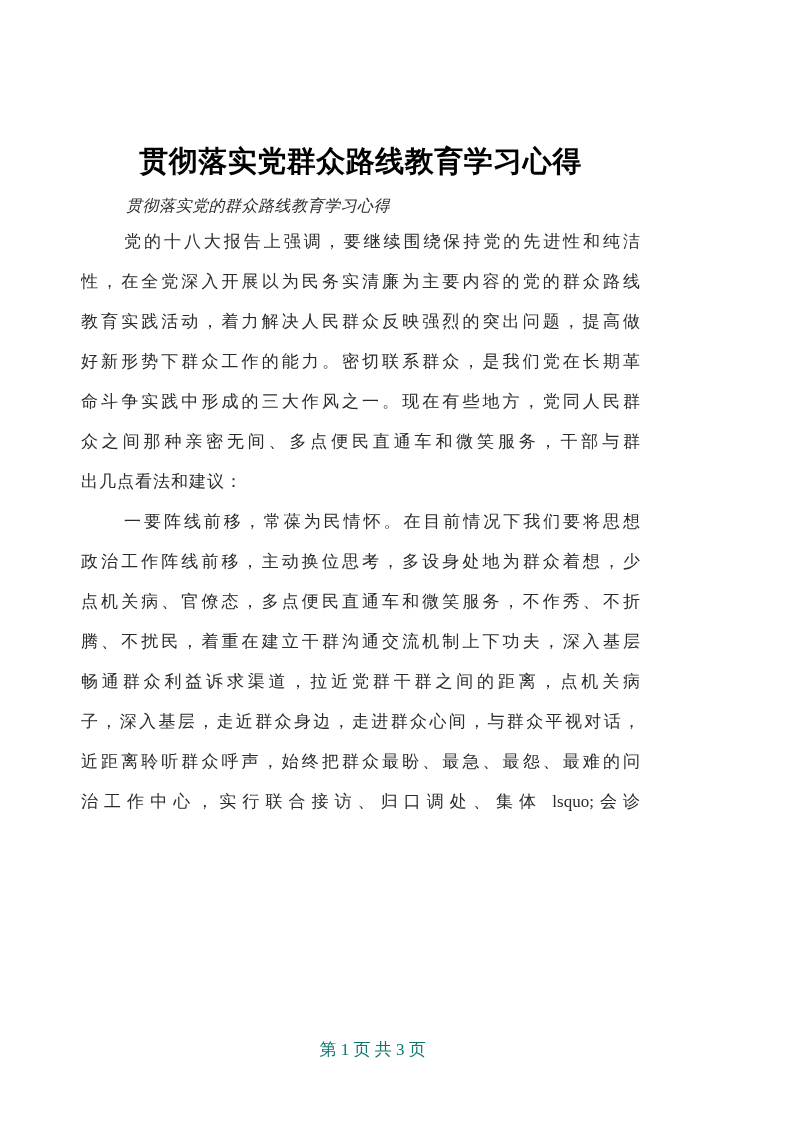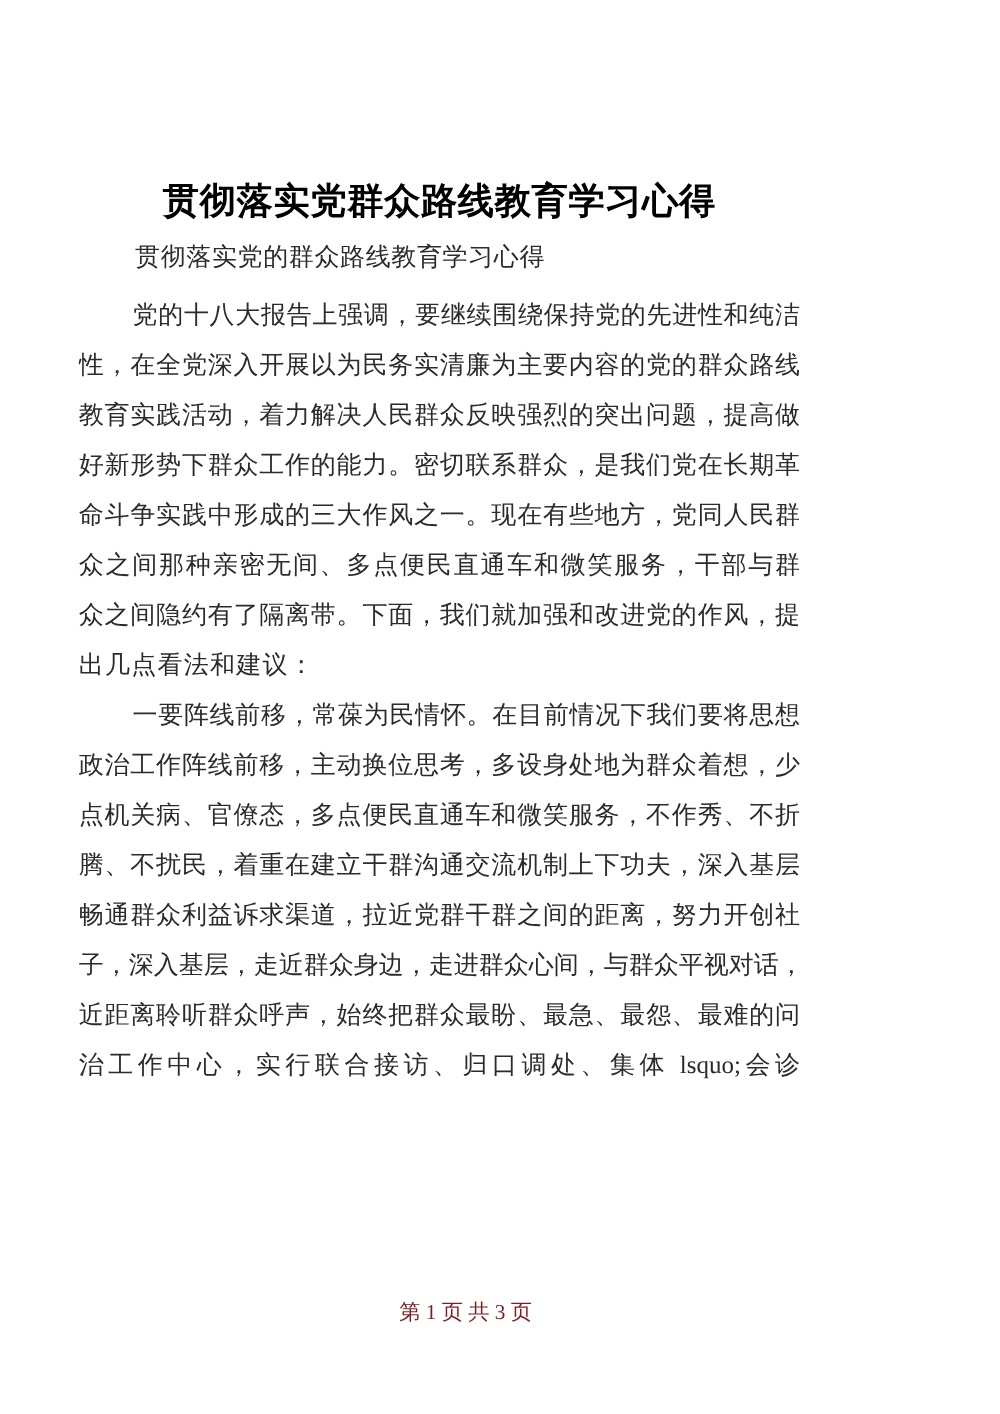--- a/index.html
+++ b/index.html
@@ -6,45 +6,46 @@
     margin: 0;
     padding: 0;
     background: #ffffff;
   }
   .page {
     position: relative;
     width: 745px;
     height: 1131px;
     background: #ffffff;
     box-sizing: border-box;
-    padding: 143px 105px 0 63px;
+    padding: 143px 105px 0 81px;
     font-family: "Liberation Serif", "DejaVu Serif", serif;
     color: #2b2b2b;
     overflow: hidden;
   }
   .doc-title {
     margin: 0;
     font-size: 29px;
     line-height: 36px;
     font-weight: bold;
     color: #000000;
     text-align: center;
     letter-spacing: 0.5px;
   }
   .doc-subtitle {
     margin: 14px 0 0 0;
-    font-size: 20px;
+    font-size: 16px;
     line-height: 26px;
     font-weight: normal;
     padding-left: 45px;
     letter-spacing: 0.5px;
+    font-style: italic;
   }
   .doc-body {
-    margin-top: 13px;
-    font-size: 20px;
+    margin-top: 3px;
+    font-size: 17px;
   }
   .line {
     line-height: 40px;
     height: 40px;
     white-space: nowrap;
     text-align: justify;
     text-align-last: justify;
     text-justify: inter-character;
     overflow: hidden;
   }
@@ -57,45 +58,44 @@
     letter-spacing: 1px;
   }
   .page-footer {
     position: absolute;
     top: 1038px;
     left: 0;
     width: 100%;
     text-align: center;
     font-size: 17px;
     line-height: 24px;
-    color: #7f1d1d;
+    color: #0f766e;
   }
 </style>
 </head>
 <body>
 
 <div class="page">
   <h1 class="doc-title">贯彻落实党群众路线教育学习心得</h1>
 
   <p class="doc-subtitle">贯彻落实党的群众路线教育学习心得</p>
 
   <div class="doc-body">
       <div class="line indent">党的十八大报告上强调，要继续围绕保持党的先进性和纯洁</div>
       <div class="line">性，在全党深入开展以为民务实清廉为主要内容的党的群众路线</div>
       <div class="line">教育实践活动，着力解决人民群众反映强烈的突出问题，提高做</div>
       <div class="line">好新形势下群众工作的能力。密切联系群众，是我们党在长期革</div>
       <div class="line">命斗争实践中形成的三大作风之一。现在有些地方，党同人民群</div>
       <div class="line">众之间那种亲密无间、多点便民直通车和微笑服务，干部与群</div>
-      <div class="line">众之间隐约有了隔离带。下面，我们就加强和改进党的作风，提</div>
       <div class="line no-justify">出几点看法和建议：</div>
       <div class="line indent">一要阵线前移，常葆为民情怀。在目前情况下我们要将思想</div>
       <div class="line">政治工作阵线前移，主动换位思考，多设身处地为群众着想，少</div>
       <div class="line">点机关病、官僚态，多点便民直通车和微笑服务，不作秀、不折</div>
       <div class="line">腾、不扰民，着重在建立干群沟通交流机制上下功夫，深入基层</div>
-      <div class="line">畅通群众利益诉求渠道，拉近党群干群之间的距离，努力开创社</div>
+      <div class="line">畅通群众利益诉求渠道，拉近党群干群之间的距离，点机关病</div>
       <div class="line">子，深入基层，走近群众身边，走进群众心间，与群众平视对话，</div>
       <div class="line">近距离聆听群众呼声，始终把群众最盼、最急、最怨、最难的问</div>
       <div class="line">治工作中心，实行联合接访、归口调处、集体 lsquo;会诊</div>
     </div>
 
   <div class="page-footer">
     <span>第 1 页 共 3 页</span>
   </div>
 </div>
 

